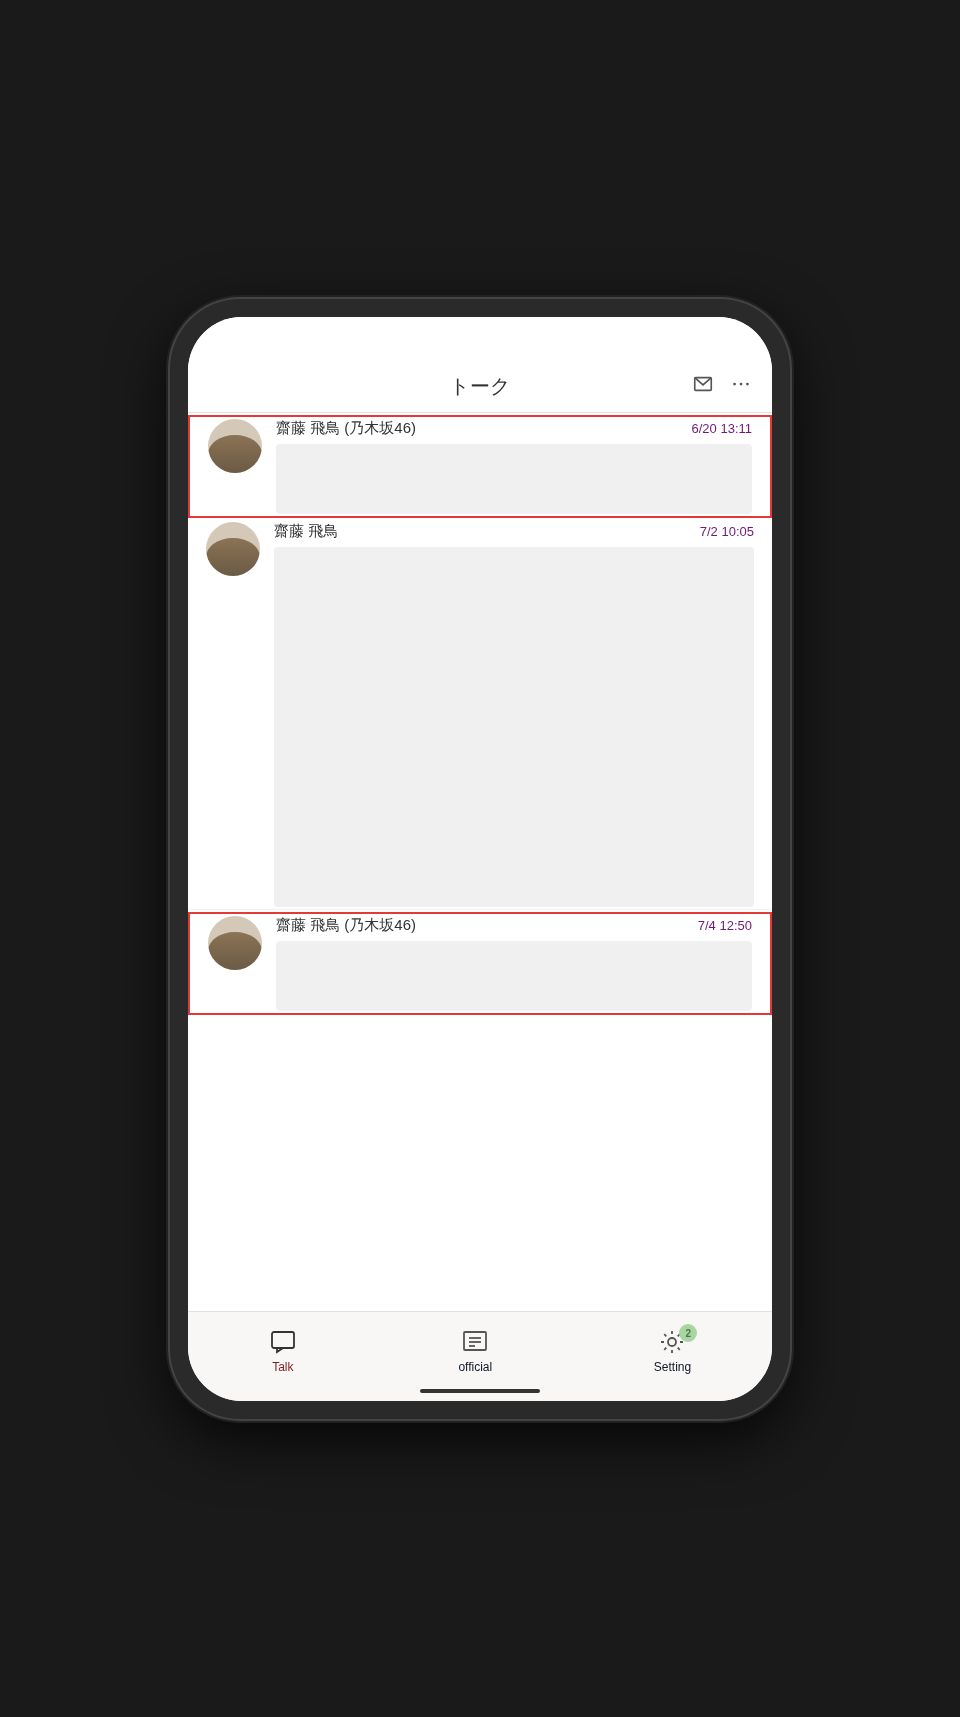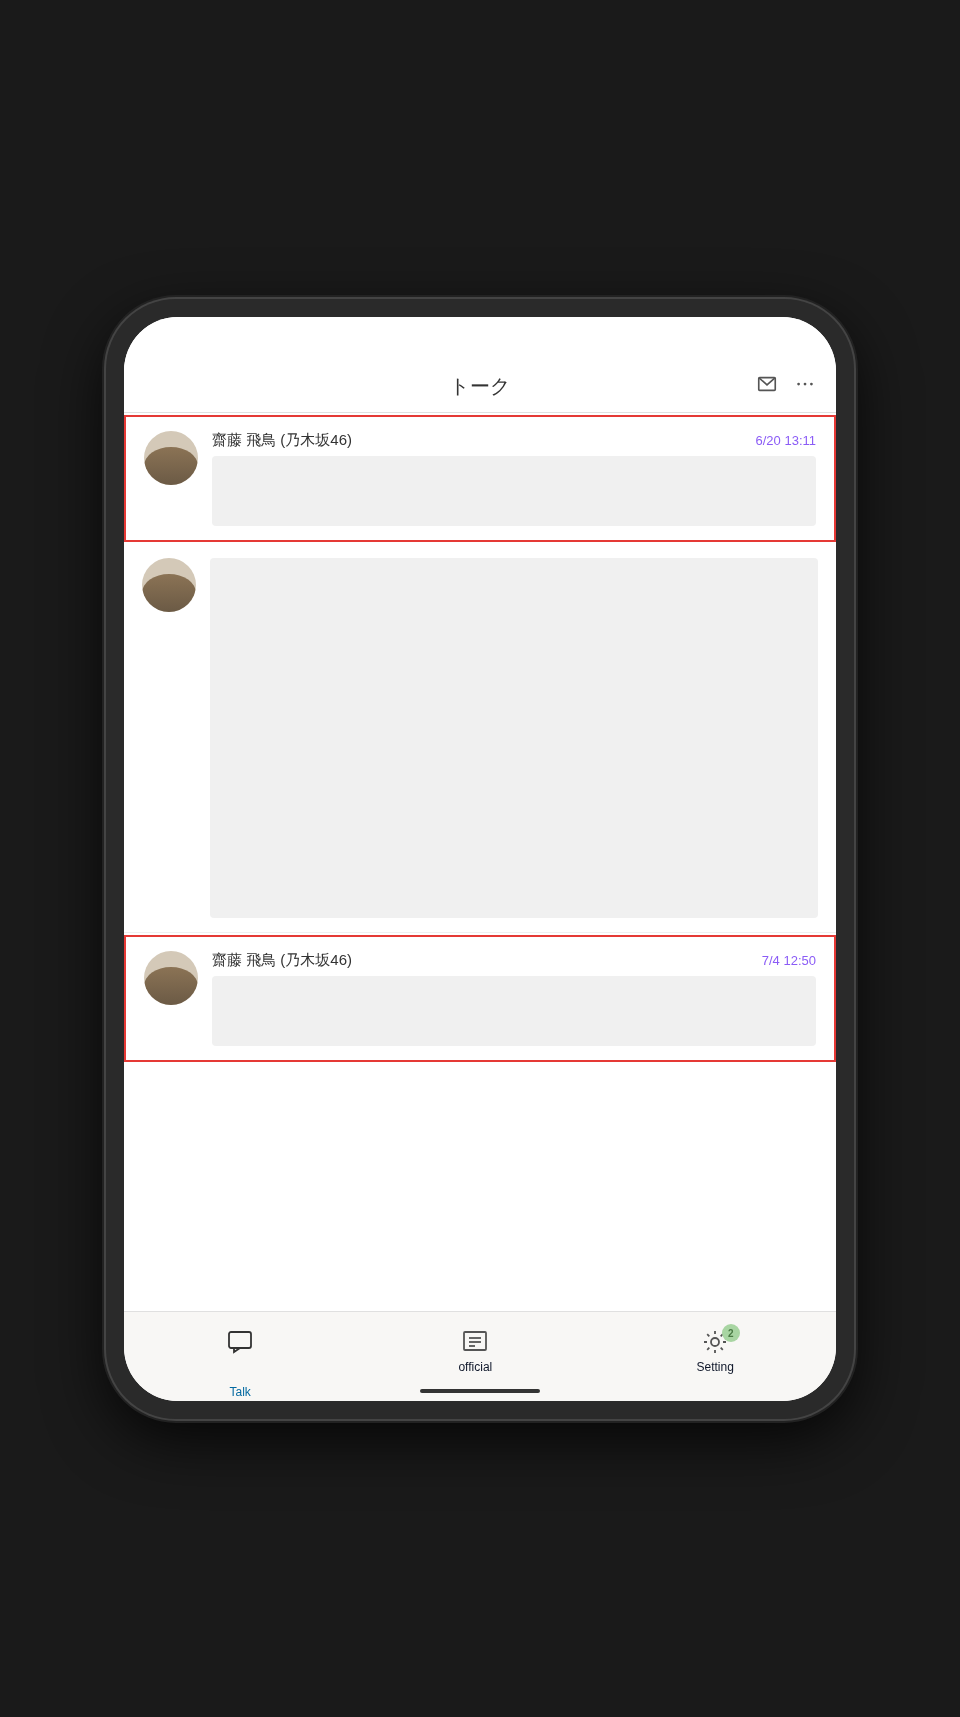--- a/index.html
+++ b/index.html
@@ -6,21 +6,21 @@
     body {
       background: #1a1a1a;
       display: flex;
       justify-content: center;
       align-items: center;
       min-height: 100vh;
       font-family: -apple-system, 'Hiragino Sans', 'Yu Gothic', sans-serif;
     }
 
     .phone-frame {
-      width: 748px;
+      width: 620px;
       height: 1120px;
       background: #2a2a2a;
       border-radius: 70px;
       padding: 18px;
       position: relative;
       box-shadow: 0 0 0 2px #444, 0 0 0 4px #222, 0 20px 60px rgba(0,0,0,0.8);
     }
 
     .phone-screen {
       width: 100%;
@@ -79,21 +79,21 @@
     
     .chat-list {
       flex: 1;
       overflow-y: auto;
       background: #fff;
     }
 
     .chat-item {
       display: flex;
       align-items: flex-start;
-      padding: 14px 18px;
+      padding: 2px 18px;
       border-bottom: 1px solid #f0f0f0;
       cursor: pointer;
       position: relative;
     }
 
     .chat-item.highlighted {
       border: 2px solid #e53935;
       margin: 2px 0;
     }
 
@@ -130,21 +130,21 @@
     }
 
     .chat-name {
       font-size: 15px;
       color: #333;
       font-weight: 400;
     }
 
     .chat-time {
       font-size: 13px;
-      color: #8b5cf6;
+      color: #701a75;
       flex-shrink: 0;
     }
 
     .chat-preview {
       height: 70px;
       background: #f0f0f0;
       border-radius: 4px;
     }
 
     .chat-preview-large {
@@ -179,22 +179,21 @@
       color: #555;
     }
 
     .nav-label {
       font-size: 12px;
       color: #0f172a;
     }
 
     .nav-item.active .nav-icon,
     .nav-item.active .nav-label {
-      color: #0369a1;
-      margin-top: 25px;
+      color: #7f1d1d;
     }
 
     .nav-item-setting {
       position: relative;
     }
 
     .badge {
       position: absolute;
       top: 2px;
       right: 14px;
@@ -284,20 +283,24 @@
           </div>
           <div class="chat-preview"></div>
         </div>
       </div>
 
       <div class="chat-item">
         <div class="avatar">
           <div class="avatar-hair"></div>
         </div>
         <div class="chat-content">
+          <div class="chat-header-row">
+            <span class="chat-name">齋藤 飛鳥</span>
+            <span class="chat-time">7/2 10:05</span>
+          </div>
           <div class="chat-preview-large"></div>
         </div>
       </div>
 
       <div class="chat-item highlighted">
         <div class="avatar">
           <div class="avatar-hair"></div>
         </div>
         <div class="chat-content">
           <div class="chat-header-row">

